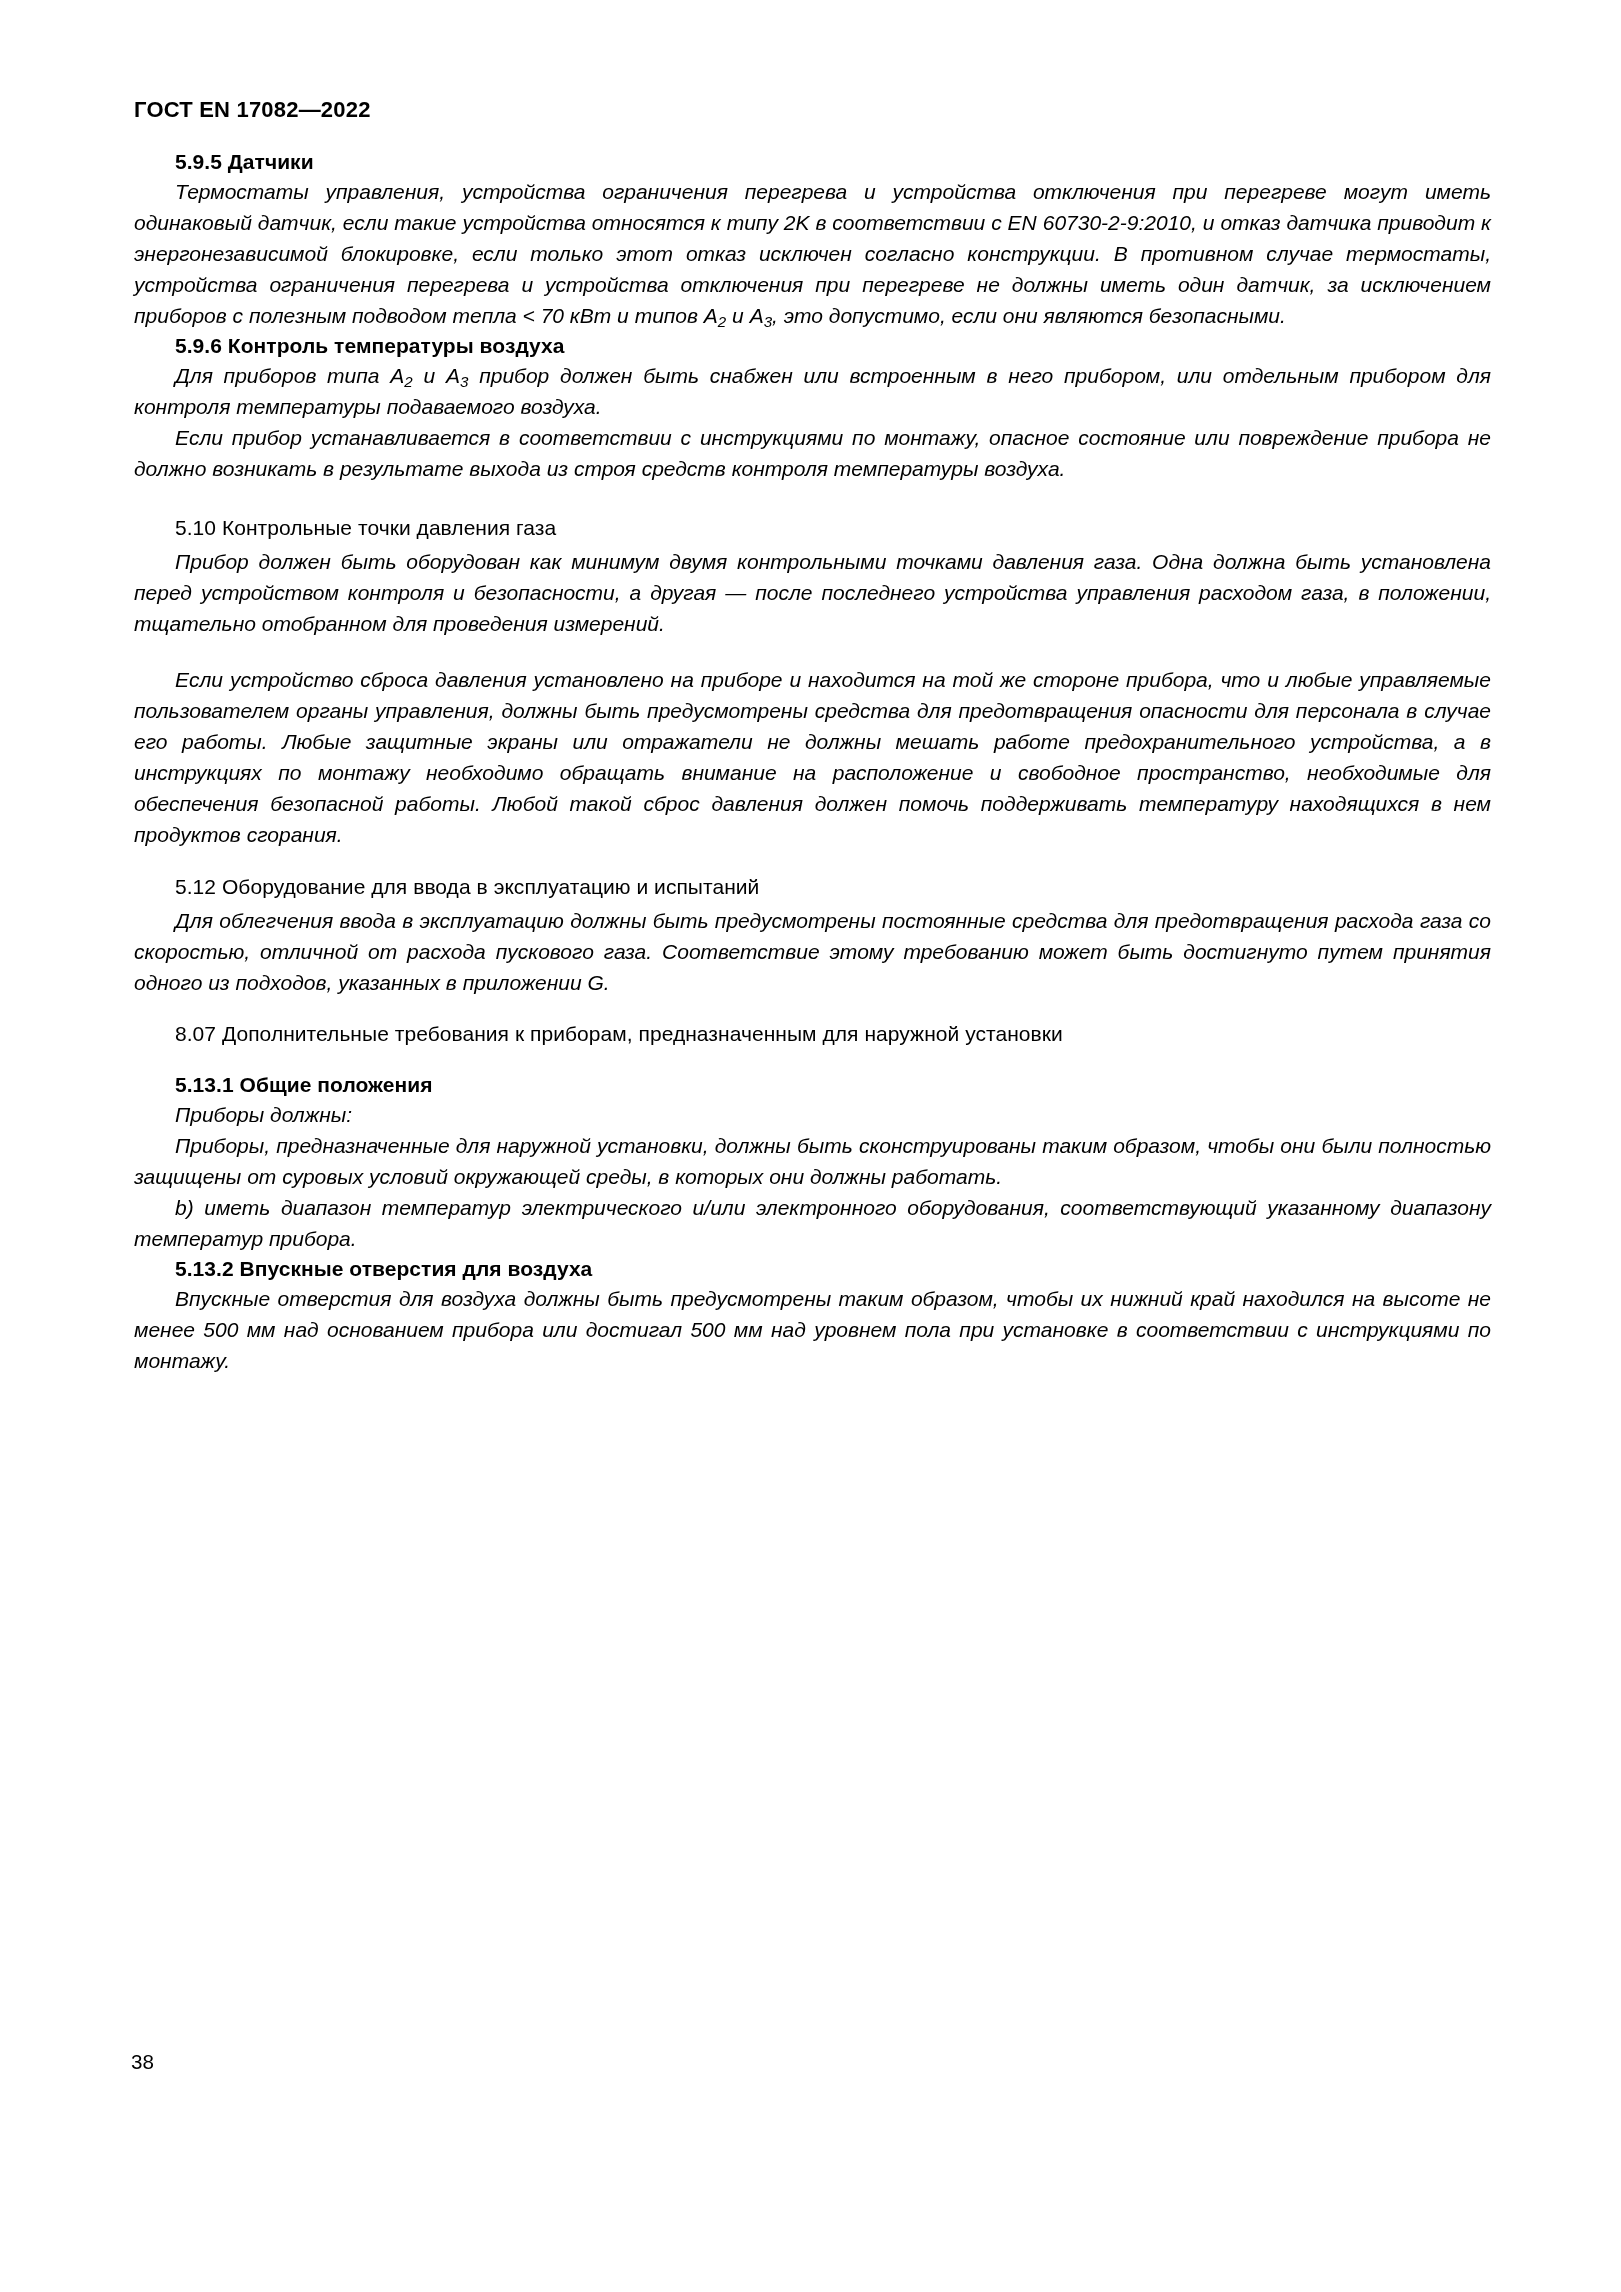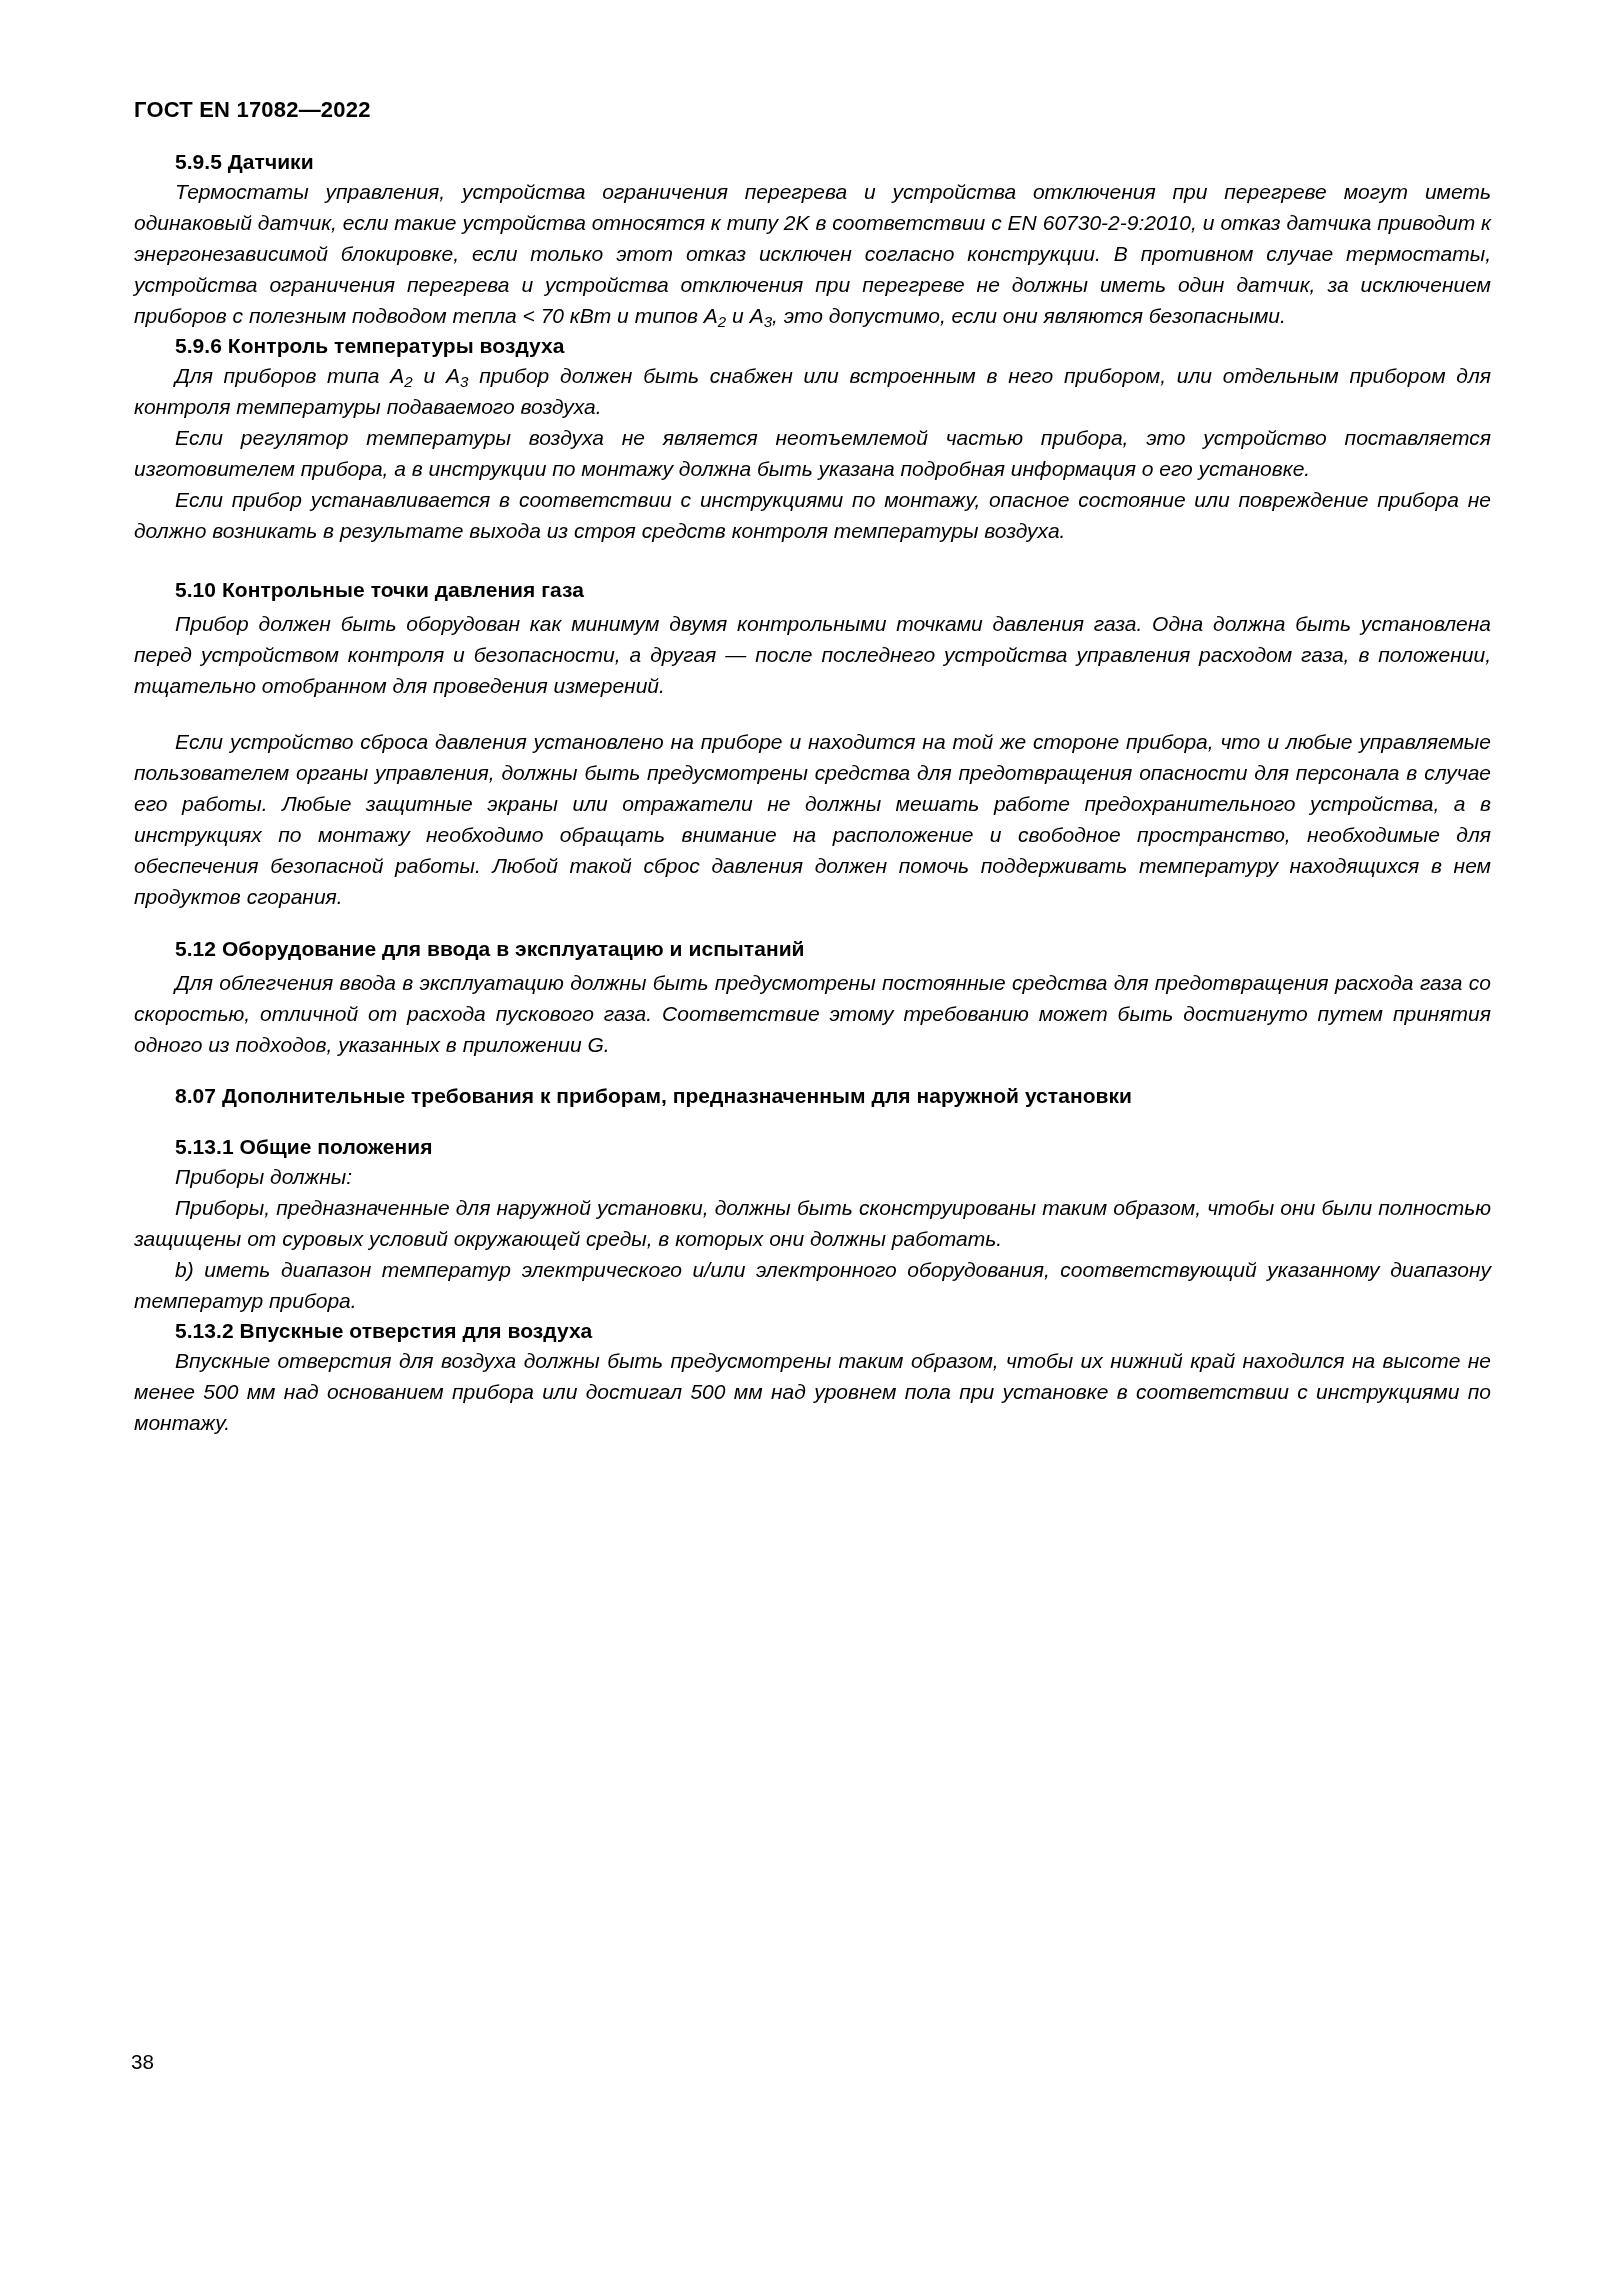--- a/index.html
+++ b/index.html
@@ -41,21 +41,21 @@
   .h-sub {
     font-size: 21px;
     font-weight: bold;
     text-indent: 41px;
     margin: 0;
     line-height: 29px;
     letter-spacing: 0.05px;
   }
   .h-major {
     font-size: 21px;
-    font-weight: bold;
+    font-weight: normal;
     text-indent: 41px;
     margin: 0;
     line-height: 29px;
     letter-spacing: 0.05px;
   }
   p.body {
     font-size: 21px;
     line-height: 31px;
     margin: 0;
     text-align: justify;
@@ -92,21 +92,20 @@
   <div class="content">
 
     <div class="h-sub">5.9.5 Датчики</div>
 
     <p class="body"><span>Термостаты управления, устройства ограничения перегрева и устройства отключения при перегреве могут иметь одинаковый датчик, если такие устройства относятся к типу 2K в соответствии с EN 60730-2-9:2010, и отказ датчика приводит к энергонезависимой блокировке, если только этот отказ исключен согласно конструкции. В противном случае термостаты, устройства ограничения перегрева и устройства отключения при перегреве не должны иметь один датчик, за исключением приборов с полезным подводом тепла &lt; 70 кВт и типов </span><span class="nowrap"><span>A</span><sub>2</sub></span><span> и </span><span class="nowrap"><span>A</span><sub>3</sub></span><span>, это допустимо, если они являются безопасными.</span></p>
 
     <div class="h-sub">5.9.6 Контроль температуры воздуха</div>
 
     <p class="body"><span>Для приборов типа </span><span class="nowrap"><span>A</span><sub>2</sub></span><span> и </span><span class="nowrap"><span>A</span><sub>3</sub></span><span> прибор должен быть снабжен или встроенным в него прибором, или отдельным прибором для контроля температуры подаваемого воздуха.</span></p>
 
-    <p class="body">Если регулятор температуры воздуха не является неотъемлемой частью прибора, это устройство поставляется изготовителем прибора, а в инструкции по монтажу должна быть указана подробная информация о его установке.</p>
     <p class="body">Если прибор устанавливается в соответствии с инструкциями по монтажу, опасное состояние или повреждение прибора не должно возникать в результате выхода из строя средств контроля температуры воздуха.</p>
 
     <div class="gap-lg"></div>
 
     <div class="h-major">5.10 Контрольные точки давления газа</div>
     <div class="gap-sm"></div>
 
     <p class="body">Прибор должен быть оборудован как минимум двумя контрольными точками давления газа. Одна должна быть установлена перед устройством контроля и безопасности, а другая — после последнего устройства управления расходом газа, в положении, тщательно отобранном для проведения измерений.</p>
 
     <div class="gap-md"></div>

